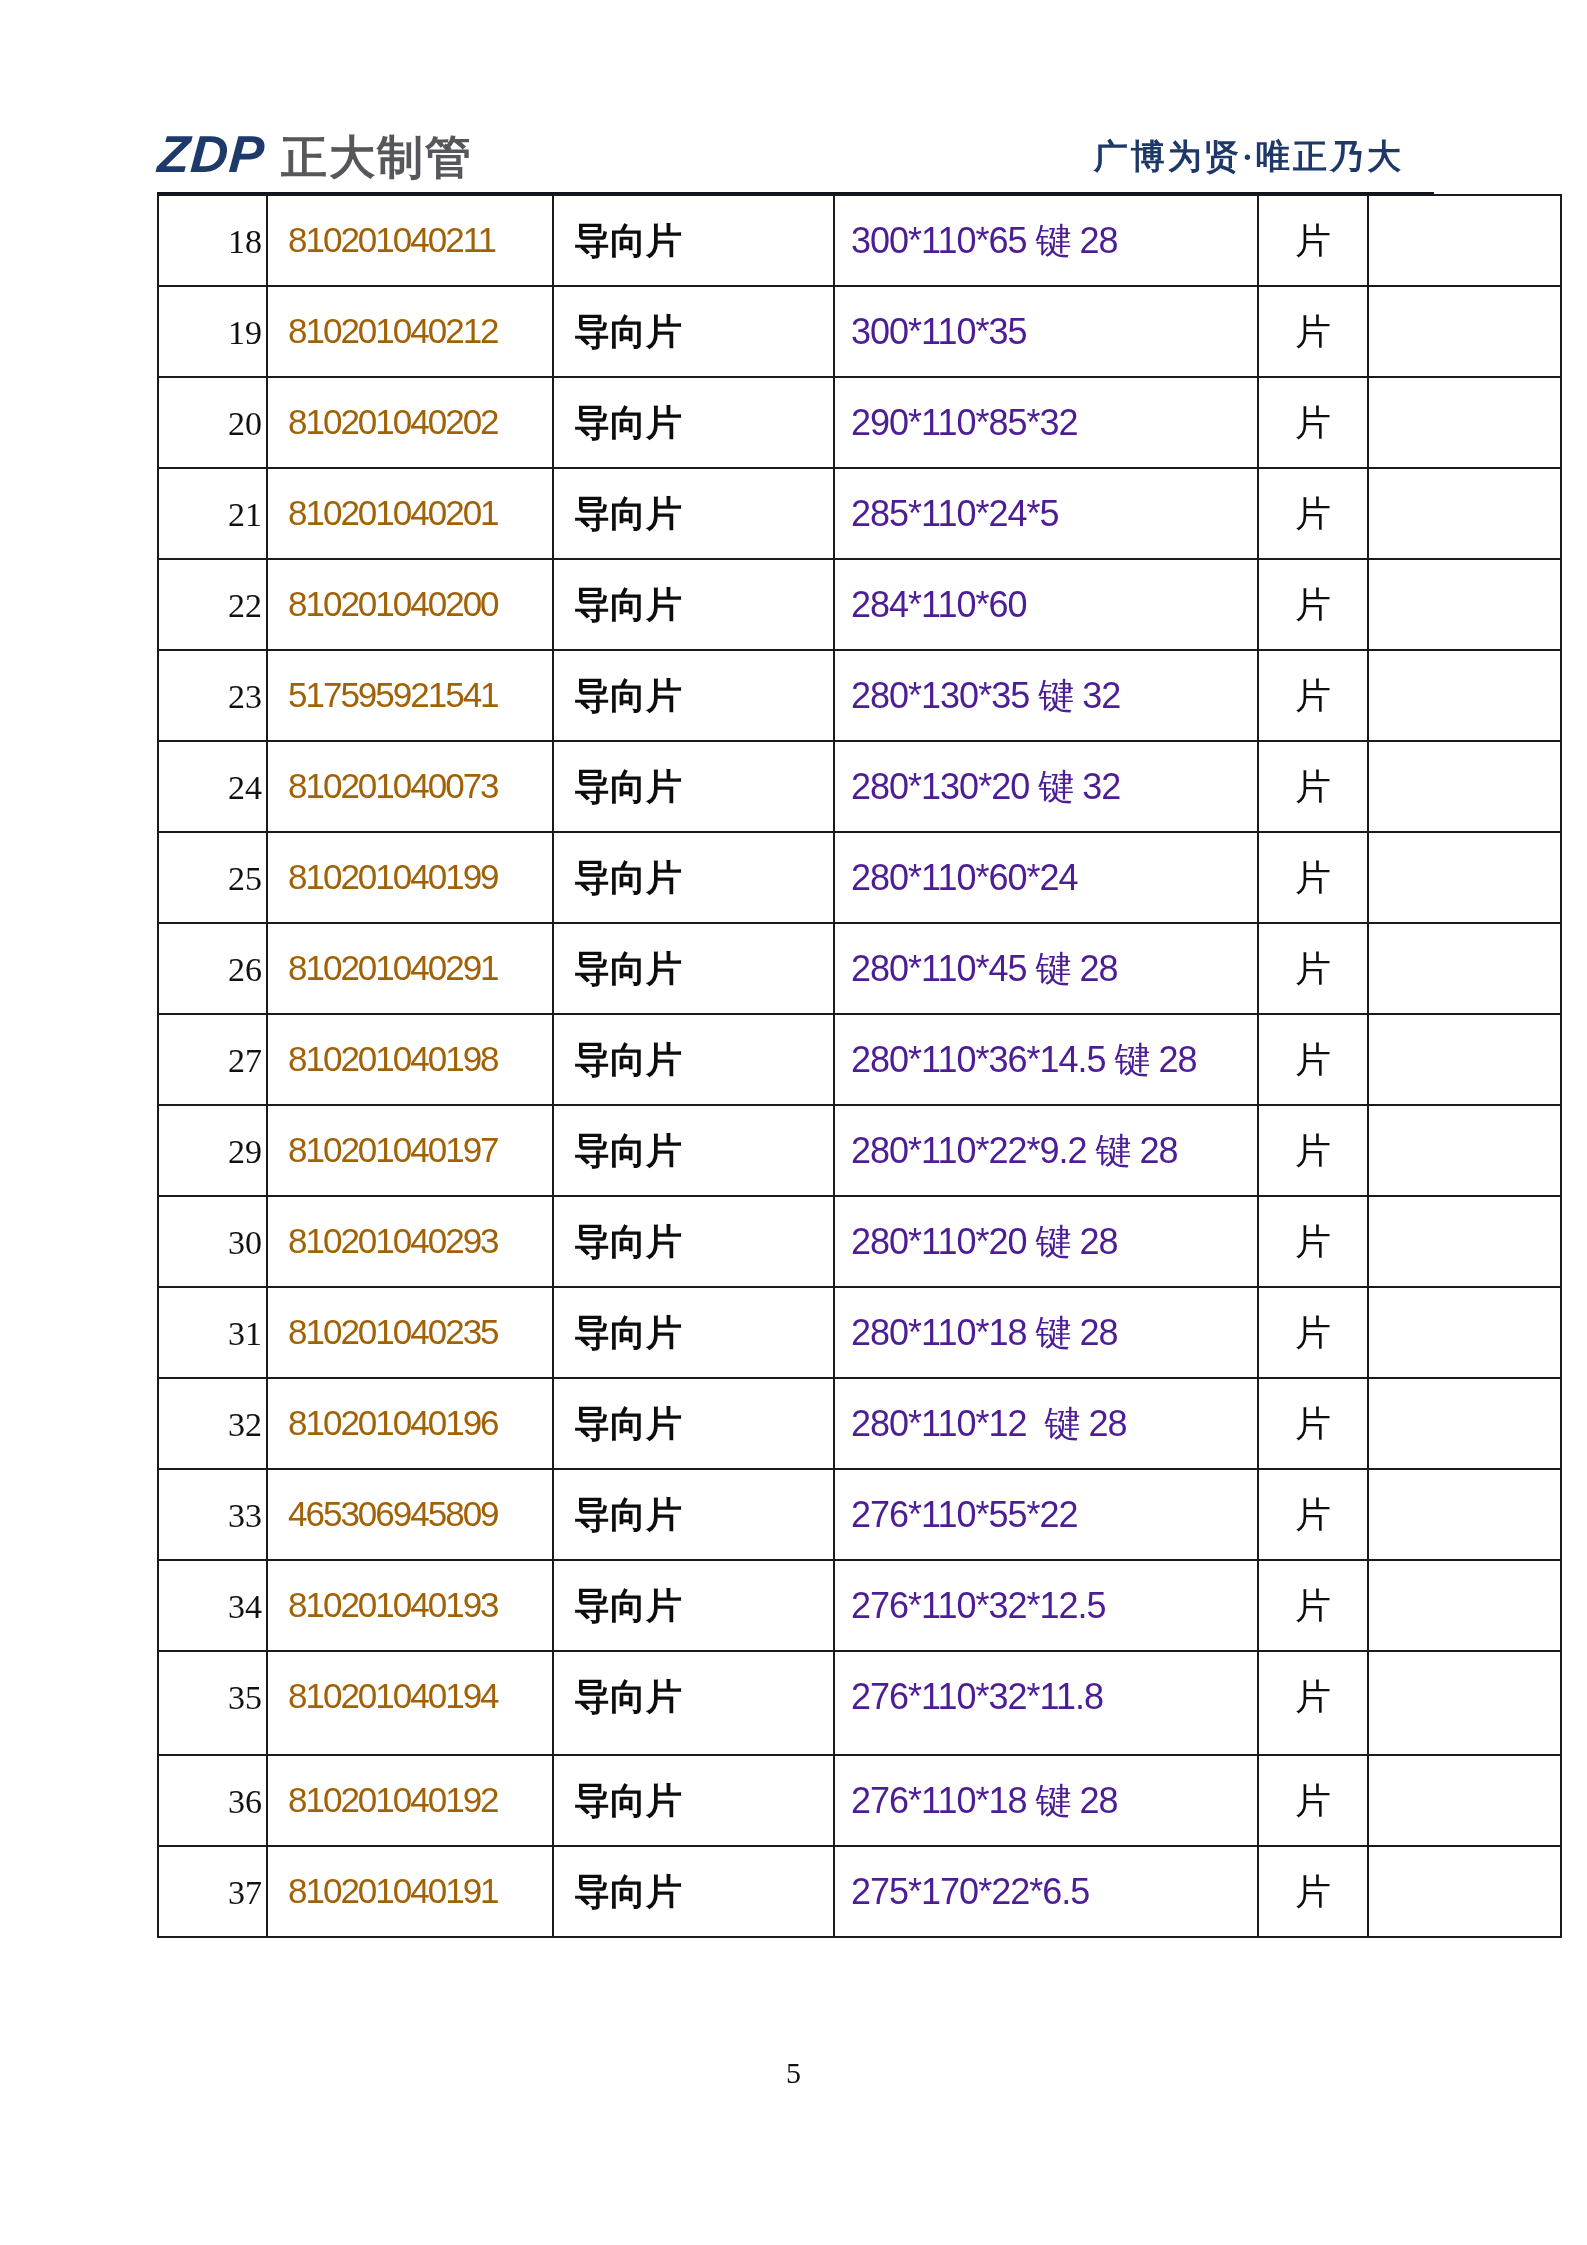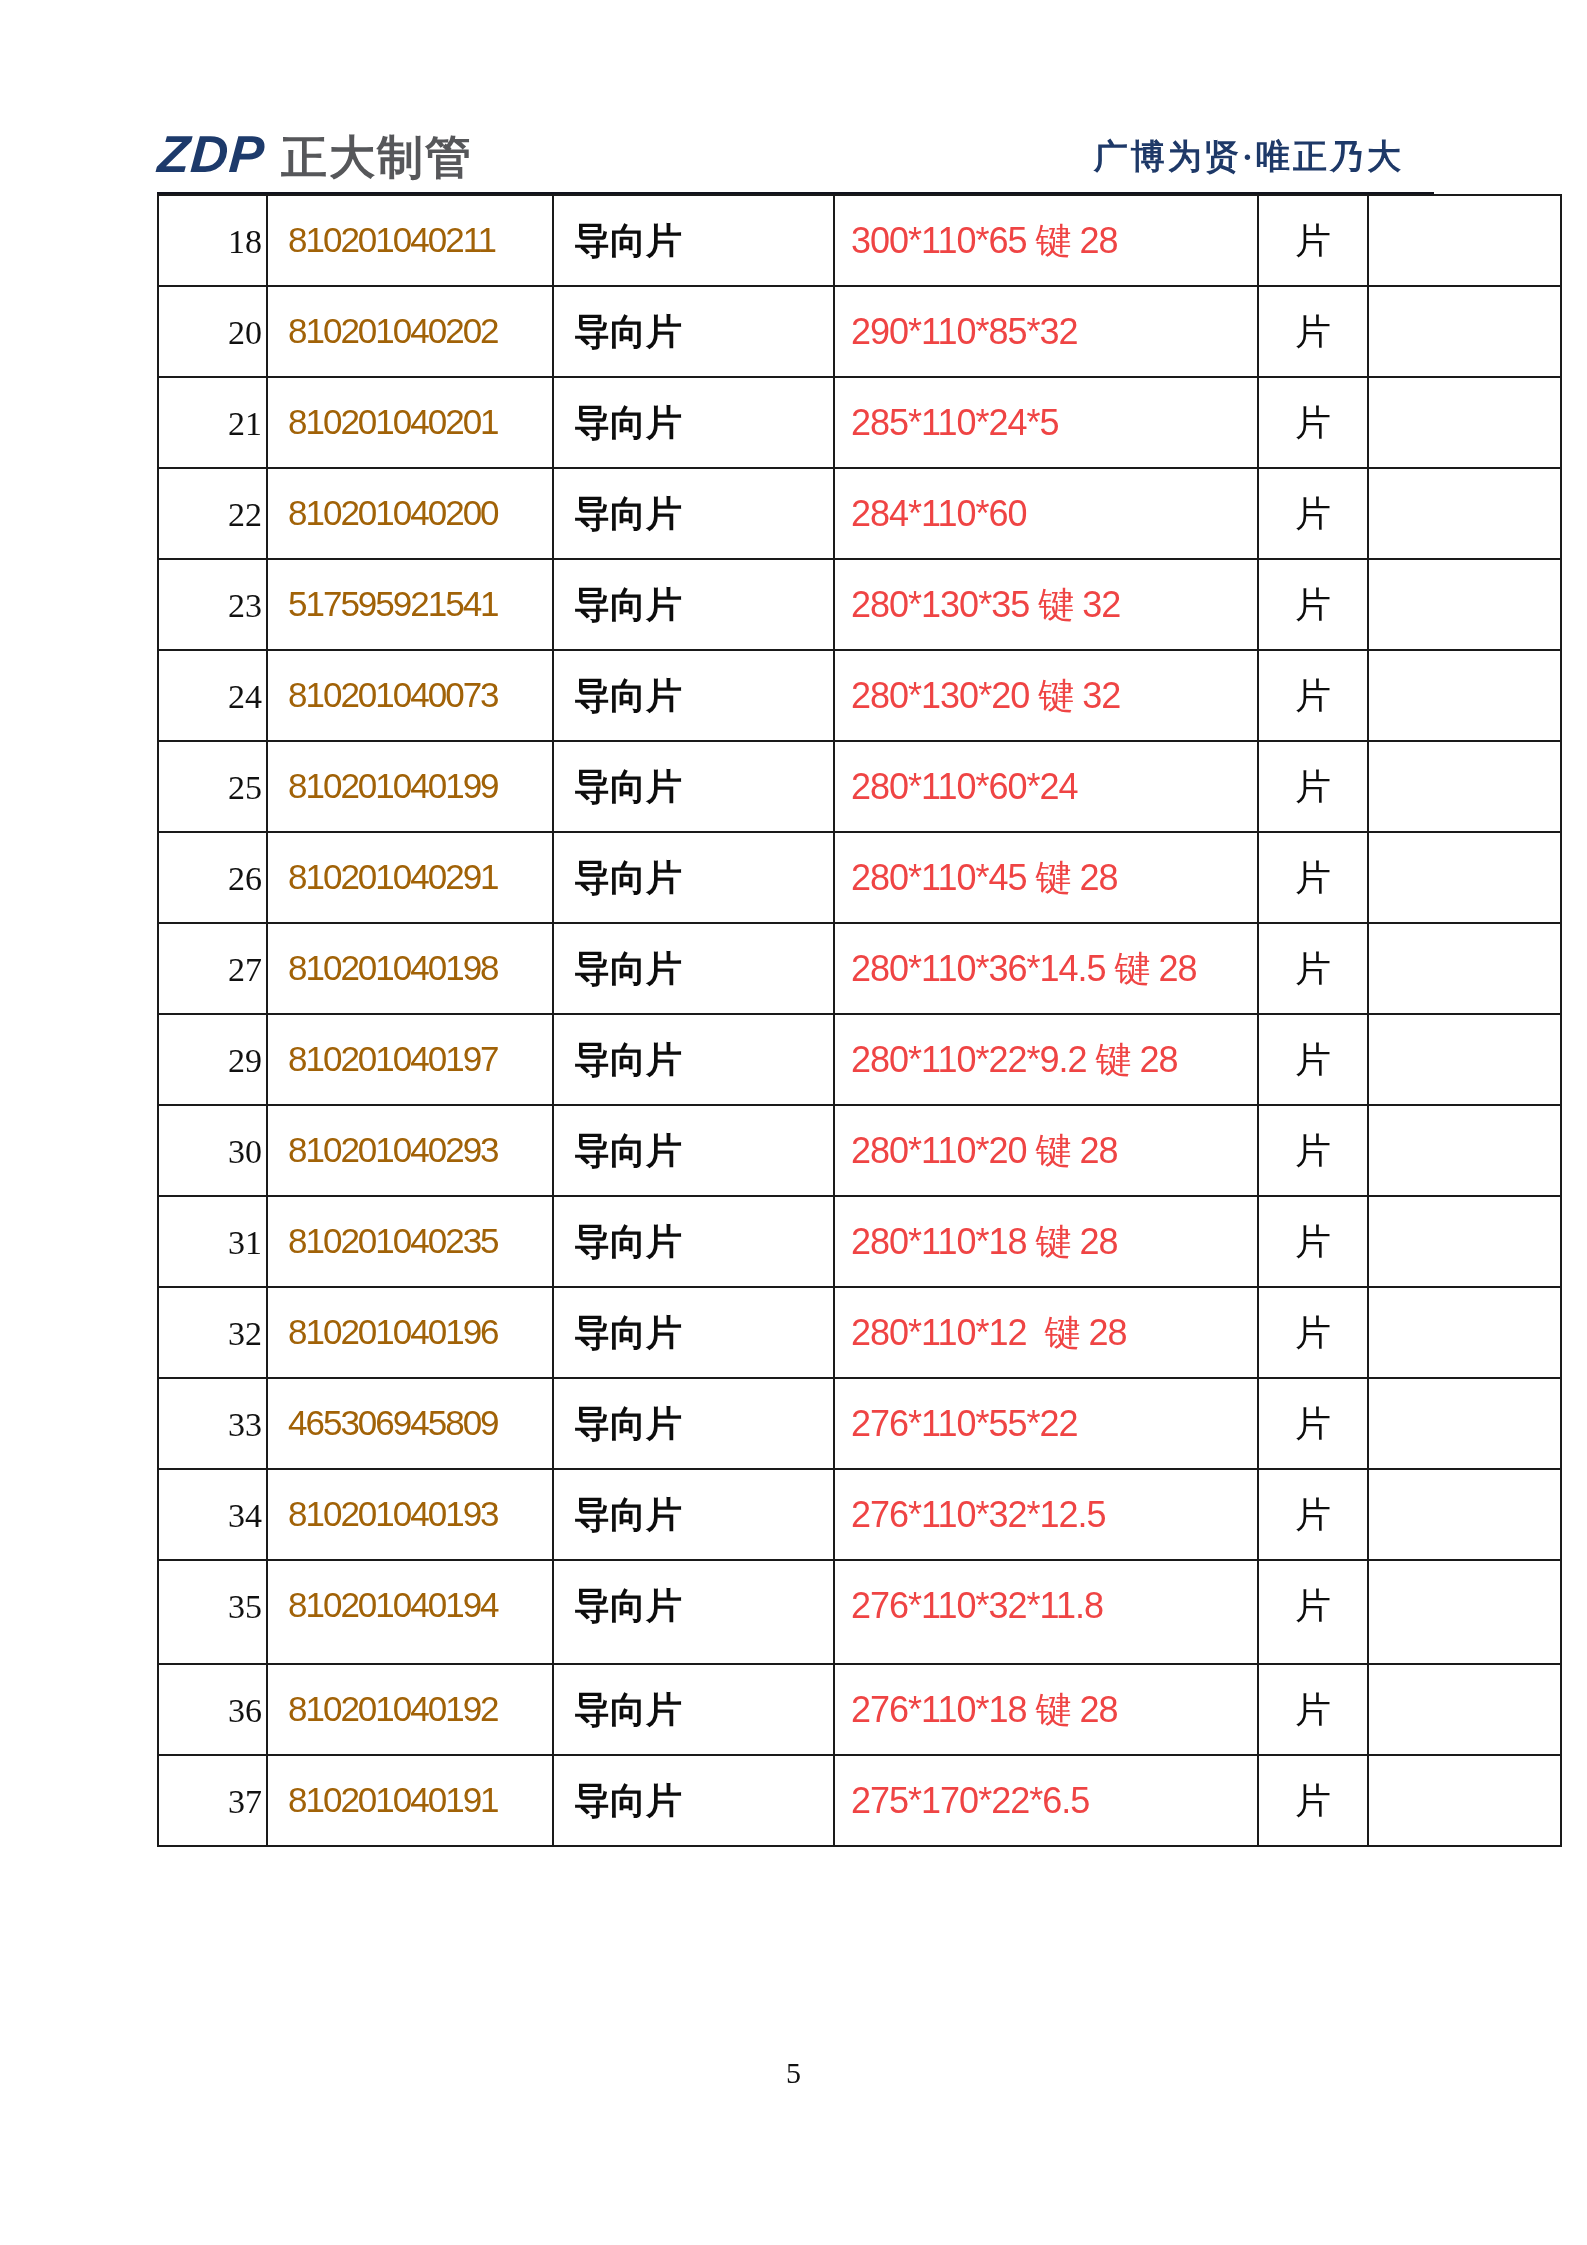--- a/index.html
+++ b/index.html
@@ -97,21 +97,21 @@
   }
   .col-name {
     padding-left: 20px !important;
     font-weight: 600;
     color: #0d0d0d;
   }
   .col-spec {
     padding-left: 16px !important;
     letter-spacing: -1px;
     white-space: pre-wrap;
-    color: #ef4444;
+    color: #4c1d95;
   }
   .col-unit { text-align: center; color: #0d0d0d; }
 
   
   .footer {
     position: absolute;
     left: 0;
     top: 2056px;
     width: 100%;
     text-align: center;
@@ -147,20 +147,28 @@
     <tbody>
         <tr>
         <td class="col-no">18</td>
         <td class="col-code">810201040211</td>
         <td class="col-name">导向片</td>
         <td class="col-spec">300*110*65 键 28</td>
         <td class="col-unit">片</td>
         <td class="col-extra"></td>
       </tr>
         <tr>
+        <td class="col-no">19</td>
+        <td class="col-code">810201040212</td>
+        <td class="col-name">导向片</td>
+        <td class="col-spec">300*110*35</td>
+        <td class="col-unit">片</td>
+        <td class="col-extra"></td>
+      </tr>
+        <tr>
         <td class="col-no">20</td>
         <td class="col-code">810201040202</td>
         <td class="col-name">导向片</td>
         <td class="col-spec">290*110*85*32</td>
         <td class="col-unit">片</td>
         <td class="col-extra"></td>
       </tr>
         <tr>
         <td class="col-no">21</td>
         <td class="col-code">810201040201</td>

